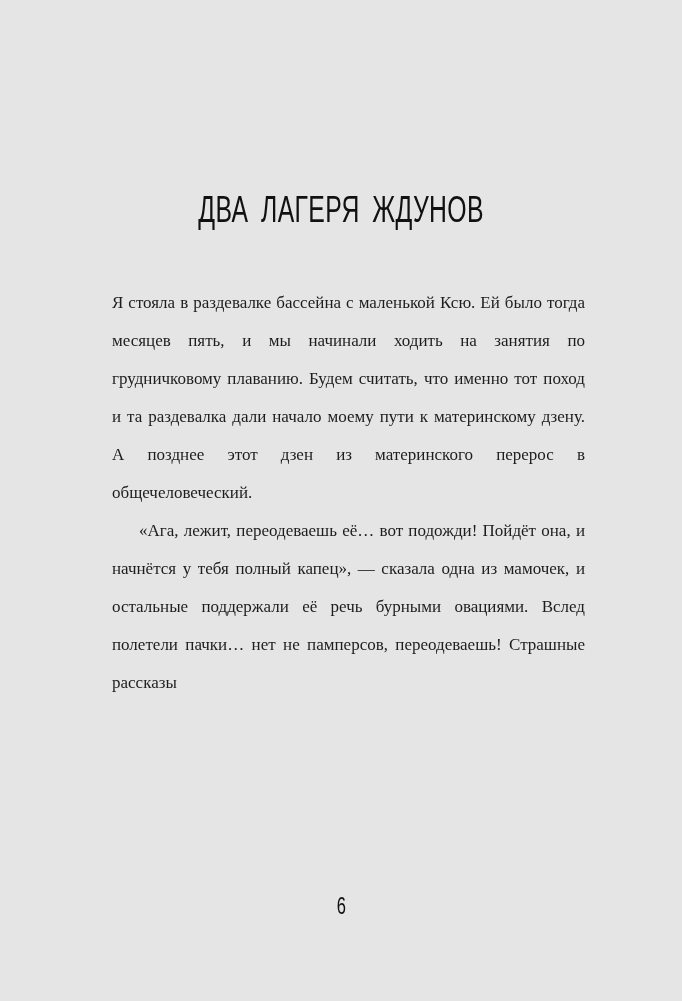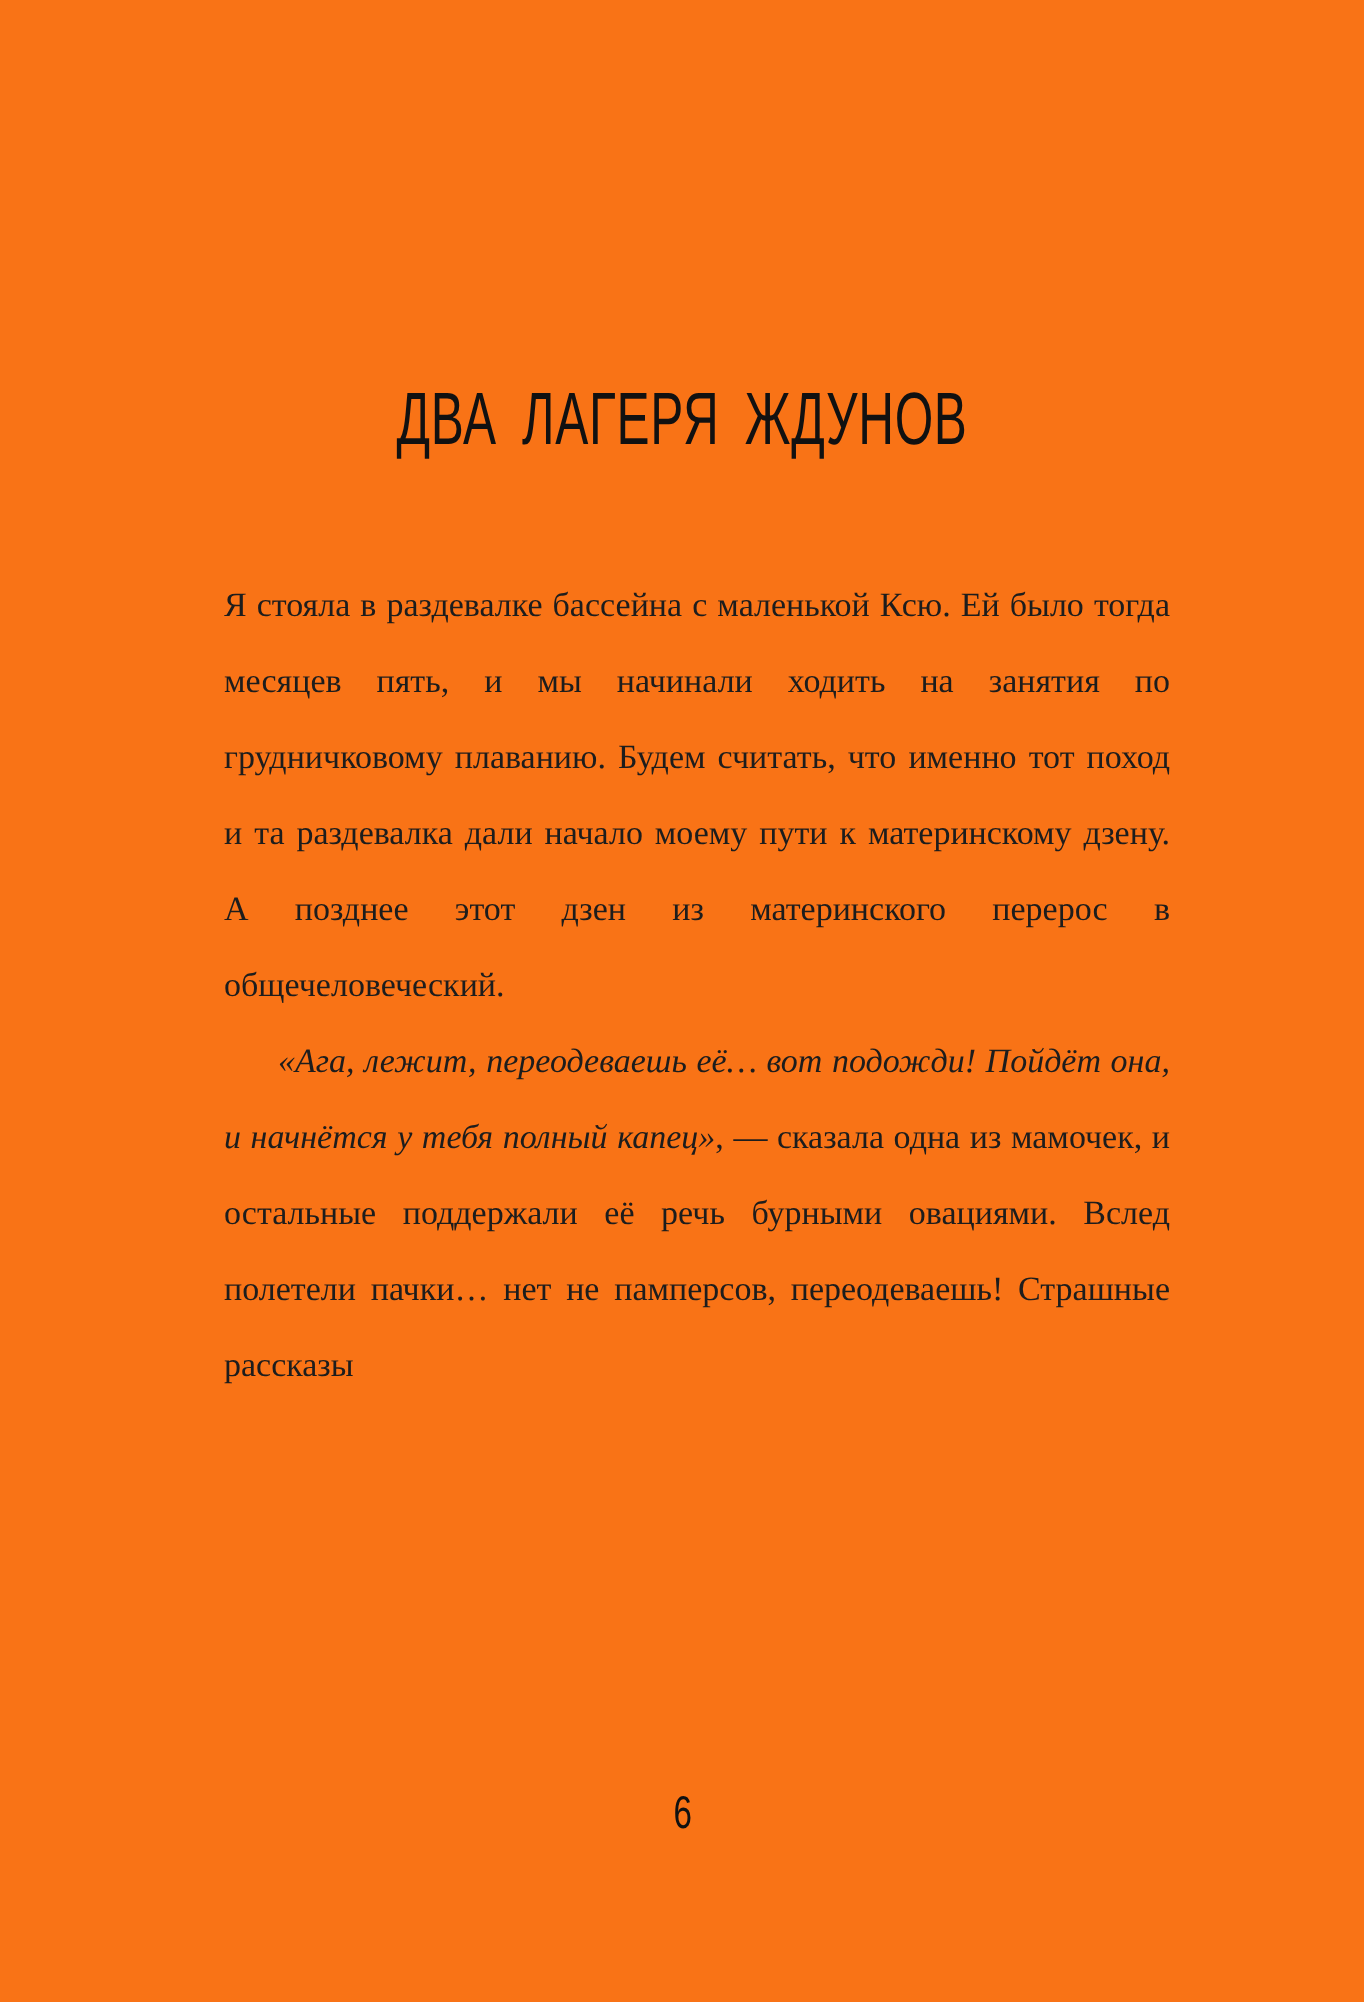--- a/index.html
+++ b/index.html
@@ -4,21 +4,21 @@
 <style>
   html, body {
     margin: 0;
     padding: 0;
     background: #ffffff;
   }
   .page {
     position: relative;
     width: 682px;
     height: 1001px;
-    background: #f97316;
+    background: #e5e5e5;
     overflow: hidden;
     font-family: "Liberation Serif", serif;
     color: #1d1d1d;
   }
   .chapter-title {
     position: absolute;
     top: 189px;
     left: 0;
     right: 0;
     margin: 0;
@@ -49,21 +49,20 @@
     -webkit-hyphens: auto;
   }
   .text-block p {
     margin: 0;
     padding: 0;
   }
   .text-block p.indent {
     text-indent: 27px;
   }
   .text-block .italic {
-    font-style: italic;
   }
   .page-number {
     position: absolute;
     top: 893px;
     left: 0;
     right: 0;
     text-align: center;
   }
   .pn-inner {
     display: inline-block;

